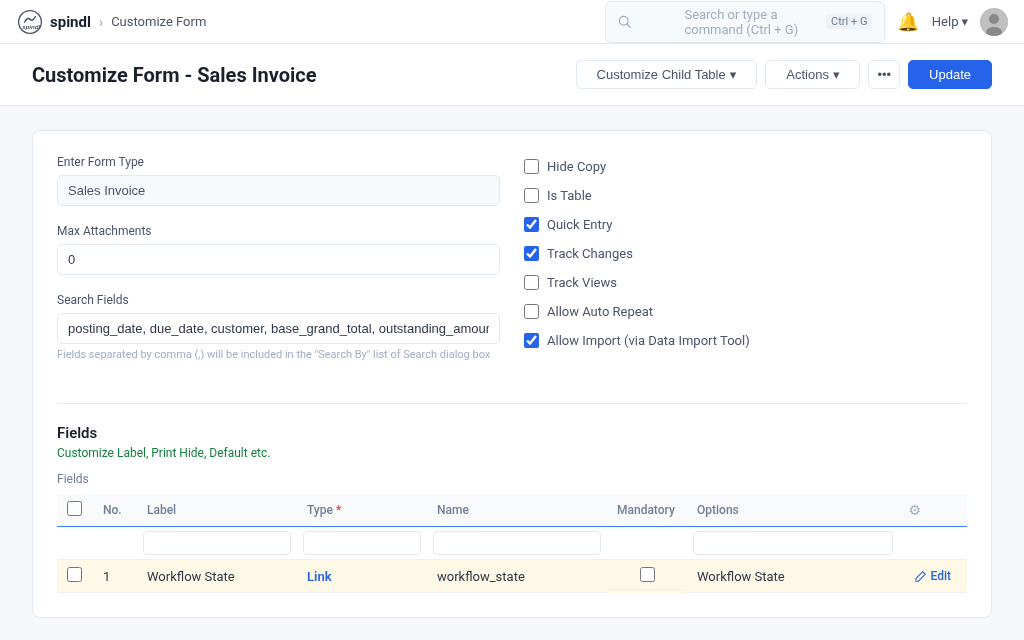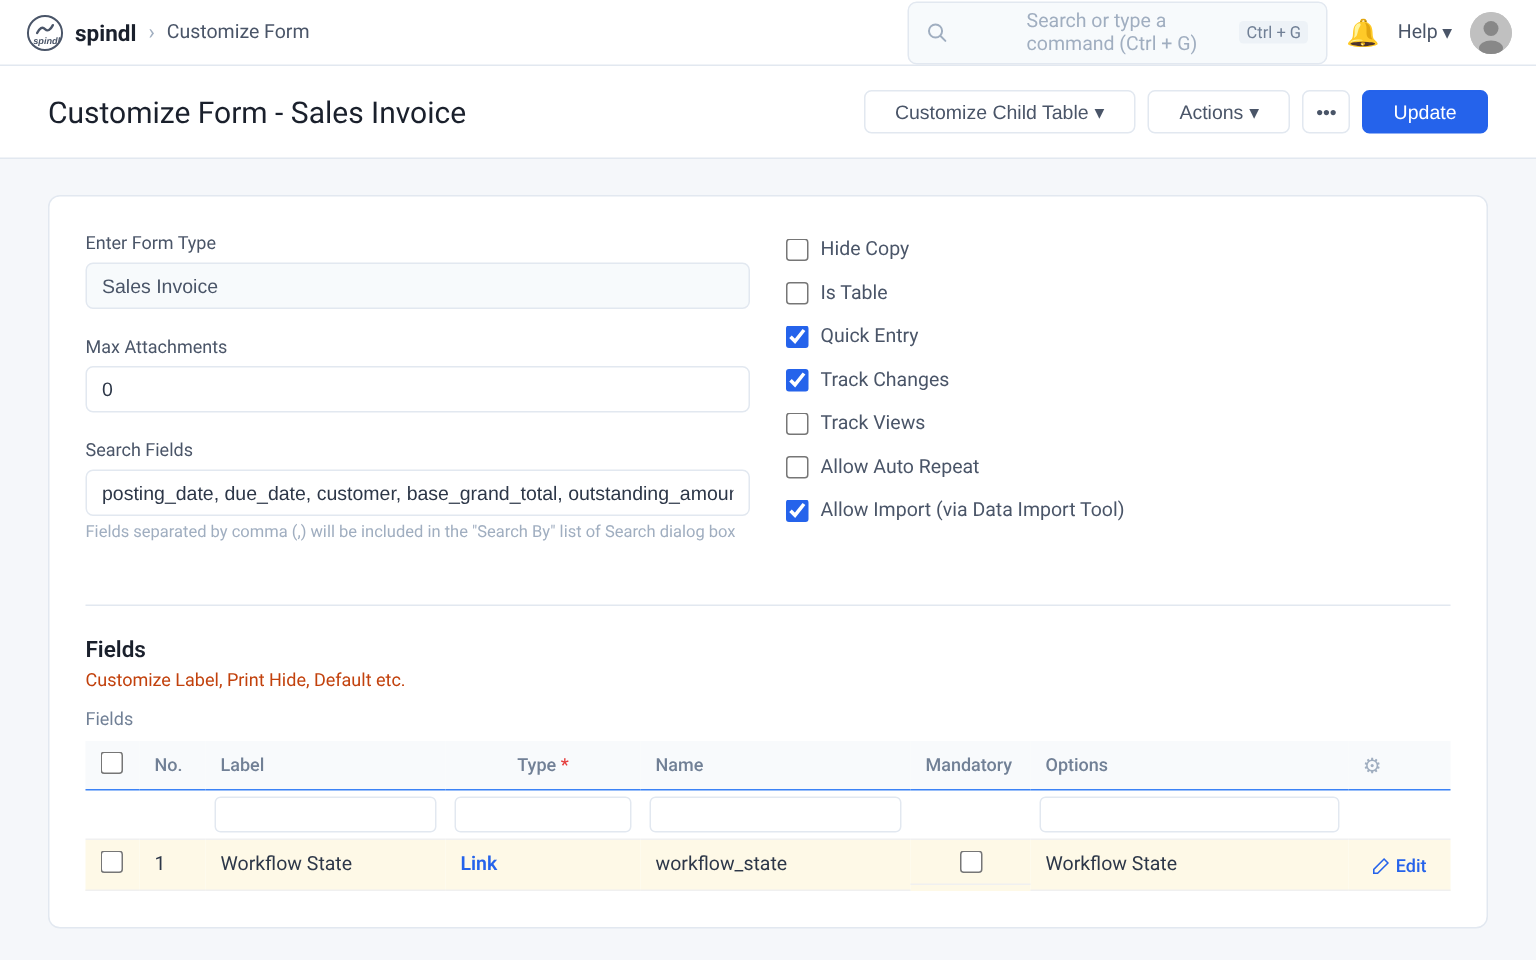--- a/index.html
+++ b/index.html
@@ -26,21 +26,21 @@
     .search-shortcut { background: #edf2f7; border-radius: 3px; padding: 1px 5px; font-size: 11px; color: #718096; }
     .nav-bell { font-size: 18px; color: #4a5568; cursor: pointer; }
     .nav-help { display: flex; align-items: center; gap: 3px; color: #4a5568; font-size: 13px; cursor: pointer; }
     .avatar { width: 28px; height: 28px; border-radius: 50%; background: #c0c0c0; display: flex; align-items: center; justify-content: center; overflow: hidden; }
 
     
     .page-header {
       display: flex; align-items: center; justify-content: space-between;
       padding: 16px 32px; background: #fff; border-bottom: 1px solid #e2e8f0;
     }
-    .page-title { font-size: 20px; font-weight: 400; color: #1a202c; }
+    .page-title { font-size: 20px; font-weight: 700; color: #1a202c; }
     .page-actions { display: flex; align-items: center; gap: 8px; }
     .btn { border-radius: 5px; padding: 6px 20px; font-size: 13px; cursor: pointer; border: 1px solid #e2e8f0; background: #fff; color: #4a5568; display: flex; align-items: center; gap: 4px; }
     .btn-primary { background: #2563eb; color: #fff; border-color: #2563eb; font-weight: 500; }
     .btn-secondary { background: #fff; border: 1px solid #e2e8f0; }
     .btn-icon { padding: 6px 8px; }
 
     
     .main-content { padding: 24px 32px; }
     .form-card { background: #fff; border: 1px solid #e2e8f0; border-radius: 8px; padding: 24px; }
 
@@ -55,21 +55,21 @@
     .two-col { display: grid; grid-template-columns: 1fr 1fr; gap: 24px; }
     .left-col {}
     .right-col { padding-top: 4px; }
 
     .checkbox-group { display: flex; align-items: center; gap: 8px; margin-bottom: 14px; }
     .checkbox-group label { font-size: 13px; color: #4a5568; }
     input[type=checkbox] { width: 15px; height: 15px; accent-color: #2563eb; }
 
     
     .section-title { font-size: 15px; font-weight: 600; color: #1a202c; margin-bottom: 4px; }
-    .section-subtitle { font-size: 12px; color: #c2410c; margin-bottom: 12px; }
+    .section-subtitle { font-size: 12px; color: #15803d; margin-bottom: 12px; }
 
     .fields-table { width: 100%; border-collapse: collapse; margin-top: 8px; }
     .fields-table th {
       text-align: left; padding: 7px 10px; font-size: 12px;
       color: #718096; font-weight: 500; border-bottom: 1px solid #3b82f6;
       background: #f8fafc;
     }
     .fields-table td { padding: 7px 10px; font-size: 13px; border-bottom: 1px solid #f0f0f0; color: #2d3748; vertical-align: middle; }
     .fields-table tr.highlighted { background: #fef9e7; }
     .fields-table .filter-row td { padding: 4px 6px; }
@@ -205,21 +205,21 @@
       <div class="section-title">Fields</div>
       <div class="section-subtitle">Customize Label, Print Hide, Default etc.</div>
       <div style="font-size:12px; color:#718096; margin-bottom:8px;">Fields</div>
 
       <table class="fields-table">
         <thead>
           <tr>
             <th style="width:36px;"><input type="checkbox" style=""></th>
             <th style="width:44px;">No.</th>
             <th style="width:160px;">Label</th>
-            <th style="width:130px;text-align:center;">Type <span style="color:#e53e3e;">*</span></th>
+            <th style="width:130px;">Type <span style="color:#e53e3e;">*</span></th>
             <th style="width:180px;">Name</th>
             <th style="width:80px;">Mandatory</th>
             <th>Options</th>
             <th style="width:60px;">
               <span class="gear-icon">⚙</span>
             </th>
           </tr>
           <tr class="filter-row">
             <td></td>
             <td></td>

